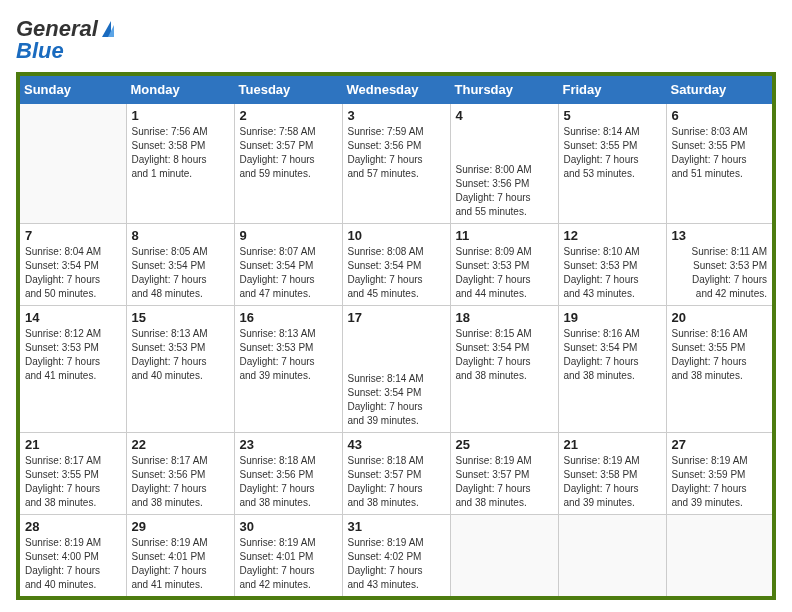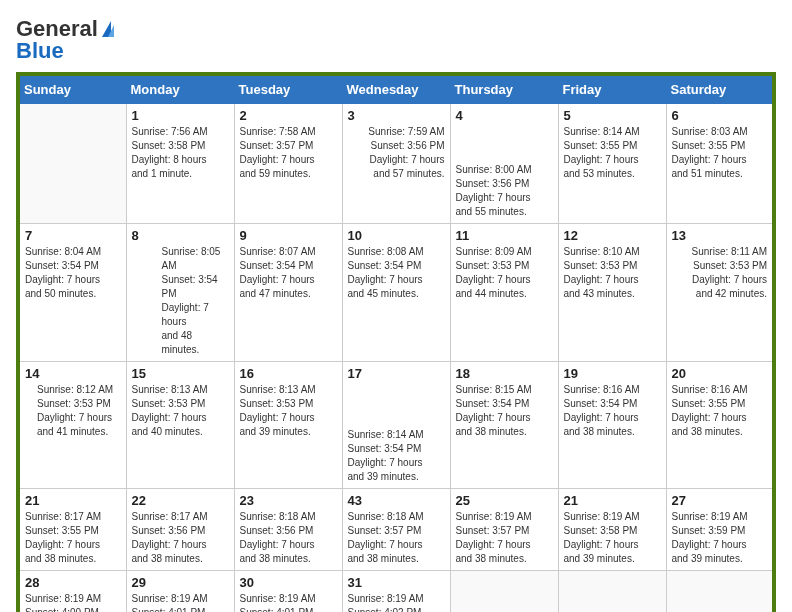--- a/index.html
+++ b/index.html
@@ -8,20 +8,21 @@
       background: #fff;
       width: 792px;
       min-height: 612px;
       padding: 16px;
     }
     .header {
       display: flex;
       justify-content: space-between;
       align-items: flex-start;
       margin-bottom: 8px;
+      font-style: italic;
     }
     .logo {
       display: flex;
       flex-direction: column;
       align-items: flex-start;
     }
     .logo-icon {
       display: flex;
       align-items: center;
       gap: 2px;
@@ -121,21 +122,21 @@
         </td>
         <td>
           <span class="day-number">2</span>
           <div class="day-info" style="white-space: pre-line;">Sunrise: 7:58 AM
 Sunset: 3:57 PM
 Daylight: 7 hours
 and 59 minutes.</div>
         </td>
         <td>
           <span class="day-number">3</span>
-          <div class="day-info" style="white-space: pre-line; text-align: right;">Sunrise: 7:59 AM
+          <div class="day-info" style="white-space: pre-line;">Sunrise: 7:59 AM
 Sunset: 3:56 PM
 Daylight: 7 hours
 and 57 minutes.</div>
         </td>
         <td>
           <span class="day-number">4</span>
           <div class="day-info" style="white-space: pre-line; margin-top: 40px;">Sunrise: 8:00 AM
 Sunset: 3:56 PM
 Daylight: 7 hours
 and 55 minutes.</div>
@@ -158,21 +159,21 @@
       <tr>
         <td>
           <span class="day-number">7</span>
           <div class="day-info" style="white-space: pre-line;">Sunrise: 8:04 AM
 Sunset: 3:54 PM
 Daylight: 7 hours
 and 50 minutes.</div>
         </td>
         <td>
           <span class="day-number">8</span>
-          <div class="day-info" style="white-space: pre-line; margin-left: 30px;">Sunrise: 8:05 AM
+          <div class="day-info" style="white-space: pre-line;">Sunrise: 8:05 AM
 Sunset: 3:54 PM
 Daylight: 7 hours
 and 48 minutes.</div>
         </td>
         <td>
           <span class="day-number">9</span>
           <div class="day-info" style="white-space: pre-line;">Sunrise: 8:07 AM
 Sunset: 3:54 PM
 Daylight: 7 hours
 and 47 minutes.</div>
@@ -202,21 +203,21 @@
           <span class="day-number">13</span>
           <div class="day-info" style="white-space: pre-line; text-align: right;">Sunrise: 8:11 AM
 Sunset: 3:53 PM
 Daylight: 7 hours
 and 42 minutes.</div>
         </td>
       </tr>
       <tr>
         <td>
           <span class="day-number">14</span>
-          <div class="day-info" style="white-space: pre-line; margin-left: 12px;">Sunrise: 8:12 AM
+          <div class="day-info" style="white-space: pre-line;">Sunrise: 8:12 AM
 Sunset: 3:53 PM
 Daylight: 7 hours
 and 41 minutes.</div>
         </td>
         <td>
           <span class="day-number">15</span>
           <div class="day-info" style="white-space: pre-line;">Sunrise: 8:13 AM
 Sunset: 3:53 PM
 Daylight: 7 hours
 and 40 minutes.</div>

